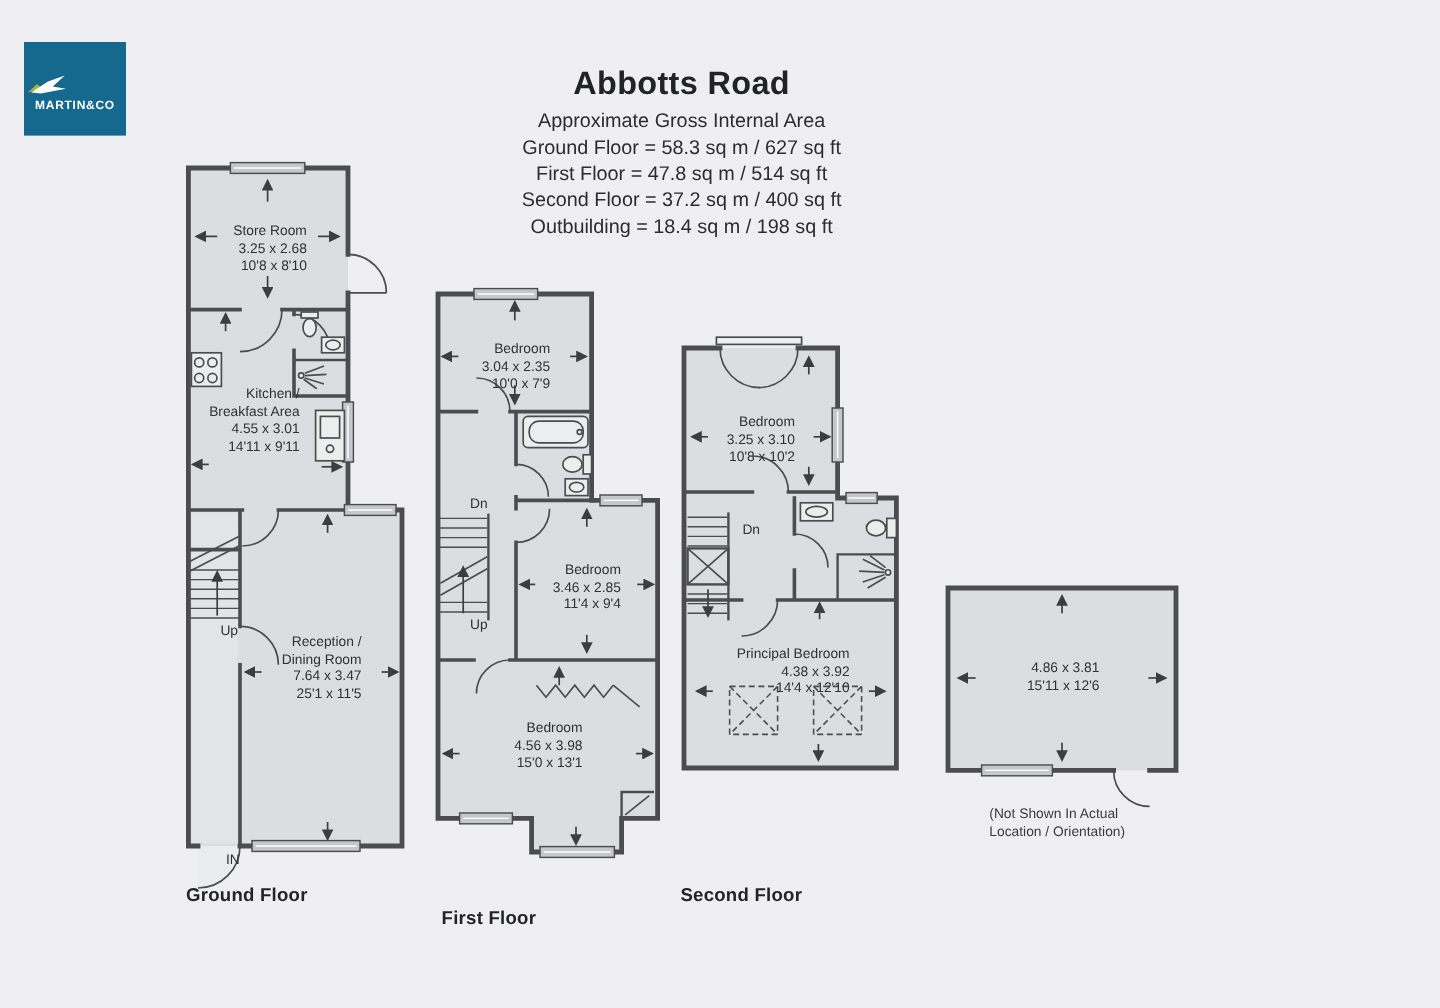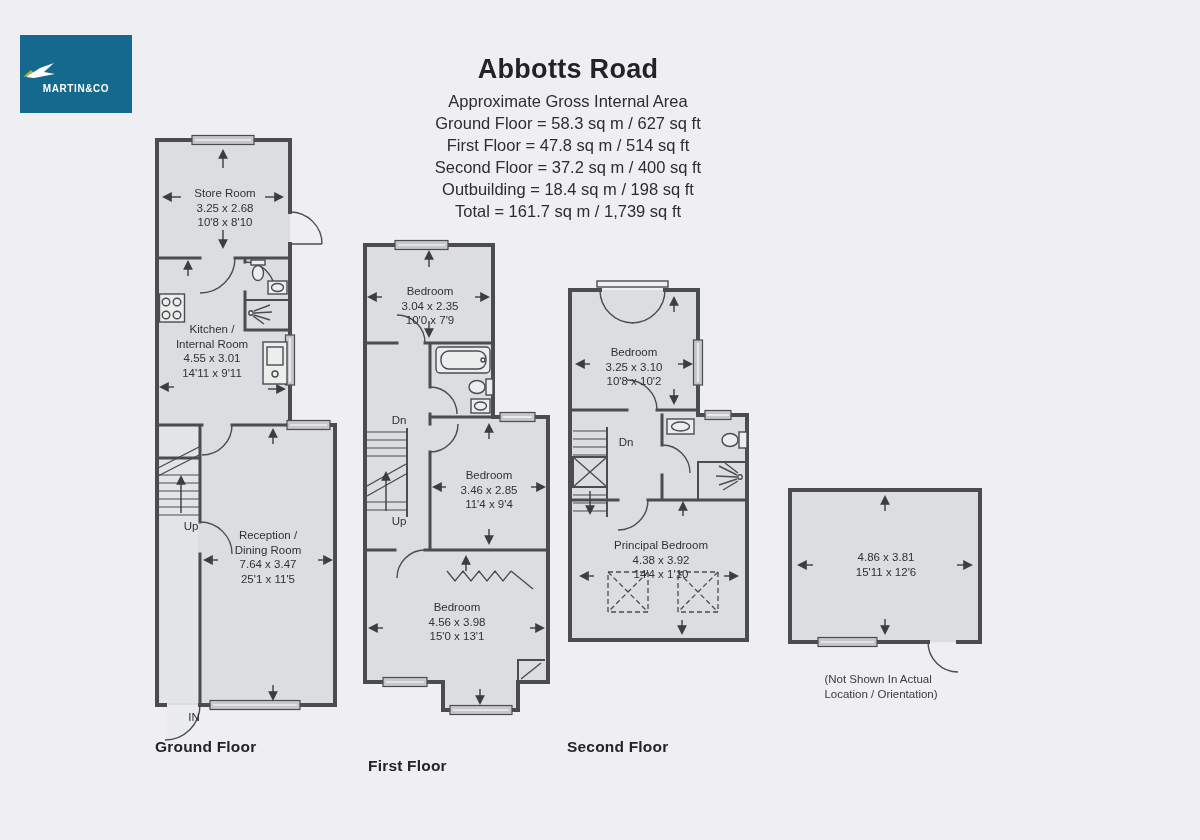--- a/index.html
+++ b/index.html
@@ -1,28 +1,28 @@
 <!DOCTYPE html>
 <html><head>
 <meta charset="utf-8">
 <style>
   html,body{margin:0;padding:0;background:#efeef2;}
   .page{position:relative;width:1200px;height:840px;background:#efeef2;overflow:hidden;
         font-family:"Liberation Sans",sans-serif;color:#2c2d31;}
   
-  .logo{position:absolute;left:20px;top:35px;width:85px;height:78px;background:#15688e;padding-left:27px;}
+  .logo{position:absolute;left:20px;top:35px;width:85px;height:78px;background:#15688e;}
   .logo-text{position:absolute;left:0;right:0;top:48px;text-align:center;color:#ffffff;
              font-size:10px;font-weight:bold;letter-spacing:.6px;}
   .logo-bird{position:absolute;right:12px;top:26px;}
   
   .header{position:absolute;left:368px;top:26px;width:400px;text-align:center;}
   .title{font-size:27px;font-weight:bold;letter-spacing:.3px;color:#222327;margin-bottom:5px;margin-top:28px;}
   .hline{font-size:16.5px;line-height:22px;color:#2c2d31;}
   
-  .rlabel{position:absolute;transform:translateX(-50%);text-align:center;white-space:nowrap;
+  .rlabel{position:absolute;transform:translateX(-50%);text-align:right;white-space:nowrap;
           font-size:11.5px;line-height:14.5px;color:#303136;}
   .slabel{position:absolute;transform:translateX(-50%);font-size:11.5px;color:#303136;white-space:nowrap;padding-left:16px;}
   .caption{position:absolute;font-size:15.5px;font-weight:bold;color:#232428;letter-spacing:.2px;}
   .note{position:absolute;transform:translateX(-50%);text-align:left;white-space:nowrap;
         font-size:11.5px;line-height:15px;color:#3a3b40;}
   
   svg{position:absolute;left:0;top:0;}
   .wall4{stroke:#4b4c50;stroke-width:4;fill:none;stroke-linecap:square;}
   .wall3{stroke:#4b4c50;stroke-width:3;fill:none;stroke-linecap:square;}
   .wall2{stroke:#4b4c50;stroke-width:2;fill:none;}
@@ -49,21 +49,20 @@
     <div class="logo-text">MARTIN&amp;CO</div>
   </div>
 
   <div class="header">
     <div class="title">Abbotts Road</div>
     <div class="hline">Approximate Gross Internal Area</div>
     <div class="hline">Ground Floor = 58.3 sq m / 627 sq ft</div>
     <div class="hline">First Floor = 47.8 sq m / 514 sq ft</div>
     <div class="hline">Second Floor = 37.2 sq m / 400 sq ft</div>
     <div class="hline">Outbuilding = 18.4 sq m / 198 sq ft</div>
-    <div class="hline">Total = 161.7 sq m / 1,739 sq ft</div>
   </div>
 
   <svg width="1200" height="840" viewBox="0 0 1200 840">
     <defs>
       <marker id="ah" viewBox="0 0 10 10" refX="8" refY="5" markerWidth="7" markerHeight="7" orient="auto">
         <path d="M0,0 L10,5 L0,10 Z" fill="#3c3d40"></path>
       </marker>
     </defs>
 
     <g>
@@ -313,21 +312,21 @@
     </g>
   </svg>
 
   <div class="rlabel" style="left:225px;top:186px">
     <div>Store Room</div>
     <div>3.25 x 2.68</div>
     <div>10'8 x 8'10</div>
   </div>
   <div class="rlabel" style="left:212px;top:322px">
     <div>Kitchen /</div>
-    <div>Internal Room</div>
+    <div>Breakfast Area</div>
     <div>4.55 x 3.01</div>
     <div>14'11 x 9'11</div>
   </div>
   <div class="rlabel" style="left:268px;top:528px">
     <div>Reception /</div>
     <div>Dining Room</div>
     <div>7.64 x 3.47</div>
     <div>25'1 x 11'5</div>
   </div>
   <div class="slabel" style="left:183px;top:520px">Up</div>
@@ -352,21 +351,21 @@
   <div class="slabel" style="left:391px;top:515px">Up</div>
 
   <div class="rlabel" style="left:634px;top:345px">
     <div>Bedroom</div>
     <div>3.25 x 3.10</div>
     <div>10'8 x 10'2</div>
   </div>
   <div class="rlabel" style="left:661px;top:538px">
     <div>Principal Bedroom</div>
     <div>4.38 x 3.92</div>
-    <div>14'4 x 1'10</div>
+    <div>14'4 x 12'10</div>
   </div>
   <div class="slabel" style="left:618px;top:436px">Dn</div>
 
   <div class="rlabel" style="left:886px;top:550px">
     <div>4.86 x 3.81</div>
     <div>15'11 x 12'6</div>
   </div>
   <div class="note" style="left:881px;top:672px">
     <div>(Not Shown In Actual</div>
     <div>Location / Orientation)</div>

